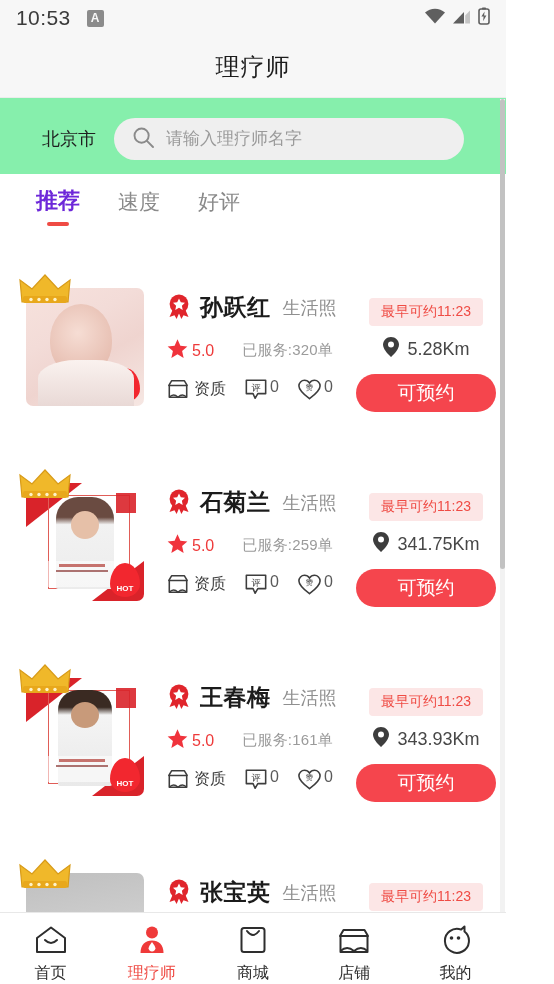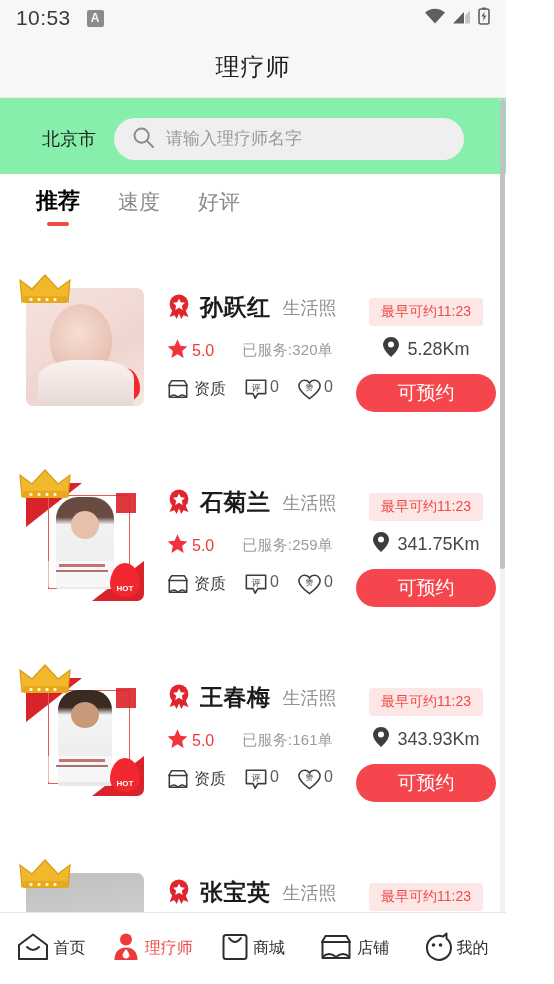--- a/index.html
+++ b/index.html
@@ -81,21 +81,21 @@
     padding: 12px 0 0 36px;
     background: #fff;
     gap: 38px;
   }
   .tab {
     position: relative;
     font-size: 21px; color: #8a8a8a;
     padding-bottom: 14px;
     cursor: pointer;
   }
-  .tab.active { color: #000000; font-weight: bold; font-size: 22px; }
+  .tab.active { color: #6d28d9; font-weight: bold; font-size: 22px; }
   .tab.active::after {
     content: ""; position: absolute;
     left: 50%; transform: translateX(-50%);
     bottom: 4px;
     width: 22px; height: 4px; border-radius: 2px;
     background: #ef4b44;
   }
 
   
   .list {
@@ -265,22 +265,22 @@
   
   .bottomnav {
     position: absolute; left: 0; right: 0; bottom: 0;
     height: 72px;
     background: #ffffff;
     border-top: 1px solid #e8e8e8;
     display: flex;
   }
   .navitem {
     flex: 1;
-    display: flex; flex-direction: row;
-    align-items: center; justify-content: center;
+    display: flex; flex-direction: column;
+    align-items: center; justify-content: flex-end;
     gap: 4px;
     cursor: pointer;
   }
   .navlabel { font-size: 16px; color: #2e2e2e; }
   .navitem.active .navlabel { color: #ef4b44; }
 
   
   .scrollbar {
     position: absolute; right: 1px; top: 99px; bottom: 72px;
     width: 5px; background: #f2f2f2;

